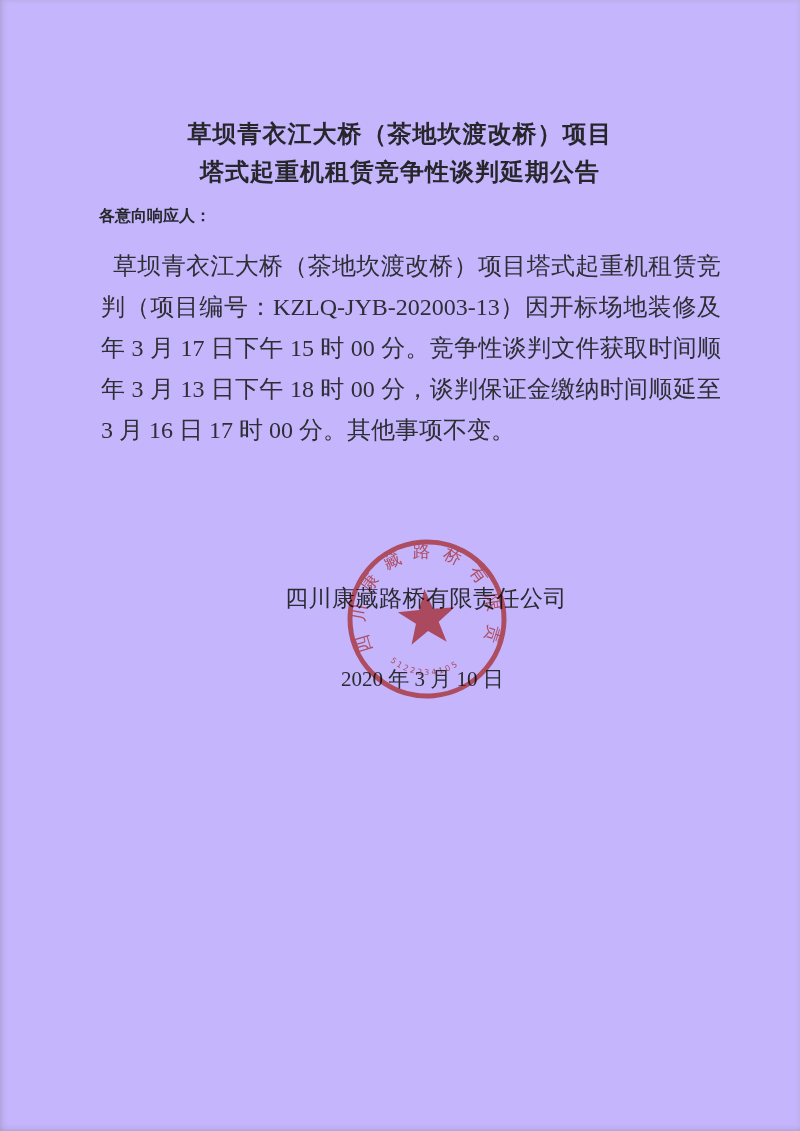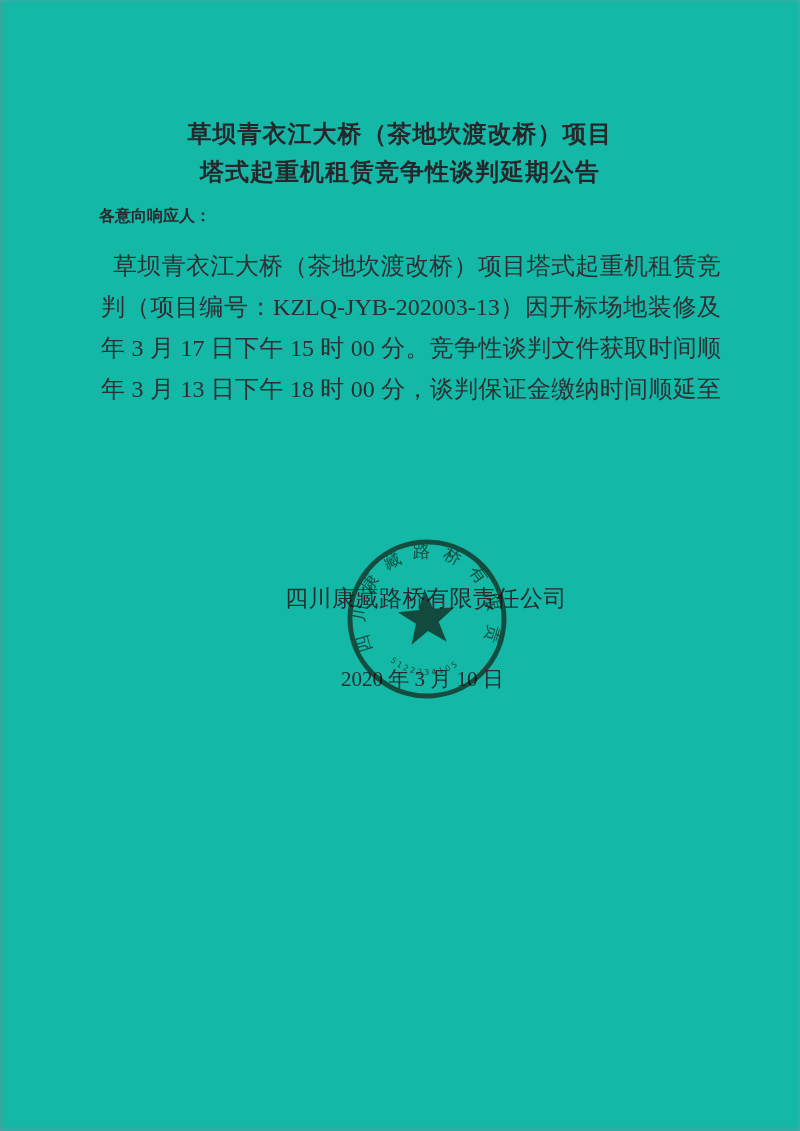--- a/index.html
+++ b/index.html
@@ -4,21 +4,21 @@
 <style>
   html, body {
     margin: 0;
     padding: 0;
     background: #ffffff;
   }
   .page {
     position: relative;
     width: 800px;
     height: 1131px;
-    background: #14b8a6;
+    background: #c4b5fd;
     overflow: hidden;
     font-family: "Liberation Serif", "DejaVu Serif", serif;
     color: #2e2e33;
   }
   
   .page::before {
     content: "";
     position: absolute;
     inset: 0;
     pointer-events: none;
@@ -114,20 +114,21 @@
   <div class="title-line l1">草坝青衣江大桥（茶地坎渡改桥）项目</div>
   <div class="title-line l2">塔式起重机租赁竞争性谈判延期公告</div>
 
   <div class="salutation">各意向响应人：</div>
 
   <div class="body-block">
     <div class="bline first">草坝青衣江大桥（茶地坎渡改桥）项目塔式起重机租赁竞争性谈</div>
     <div class="bline">判（项目编号：KZLQ-JYB-202003-13）因开标场地装修及监控设备</div>
     <div class="bline">年 3 月 17 日下午 15 时 00 分。竞争性谈判文件获取时间顺延至 2020</div>
     <div class="bline">年 3 月 13 日下午 18 时 00 分，谈判保证金缴纳时间顺延至 2020 年</div>
+    <div class="bline last">3 月 16 日 17 时 00 分。其他事项不变。</div>
   </div>
 
   <div class="signature">四川康藏路桥有限责任公司</div>
 
   <div class="doc-date">2020 年 3 月 10 日</div>
 
   <svg class="seal" viewBox="0 0 170 170">
     <defs>
       <path id="sealTextArc" d="M 28.8 111.2 A 62 62 0 1 1 141.2 111.2" fill="none"></path>
       <path id="sealSerialArc" d="M 39.1 117.1 A 56 56 0 0 0 130.9 117.1" fill="none"></path>

